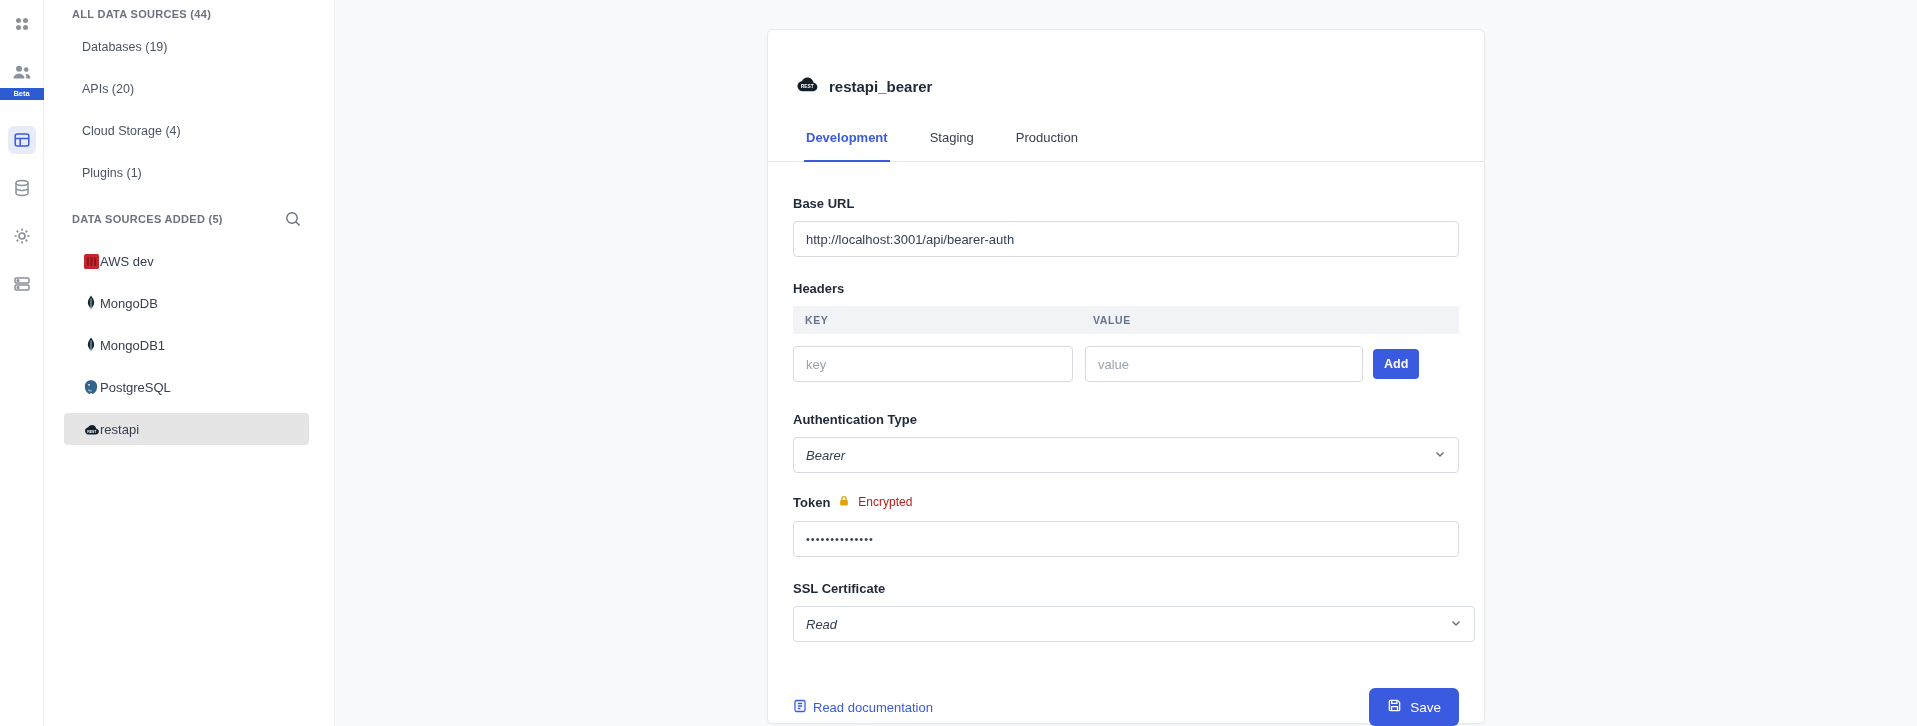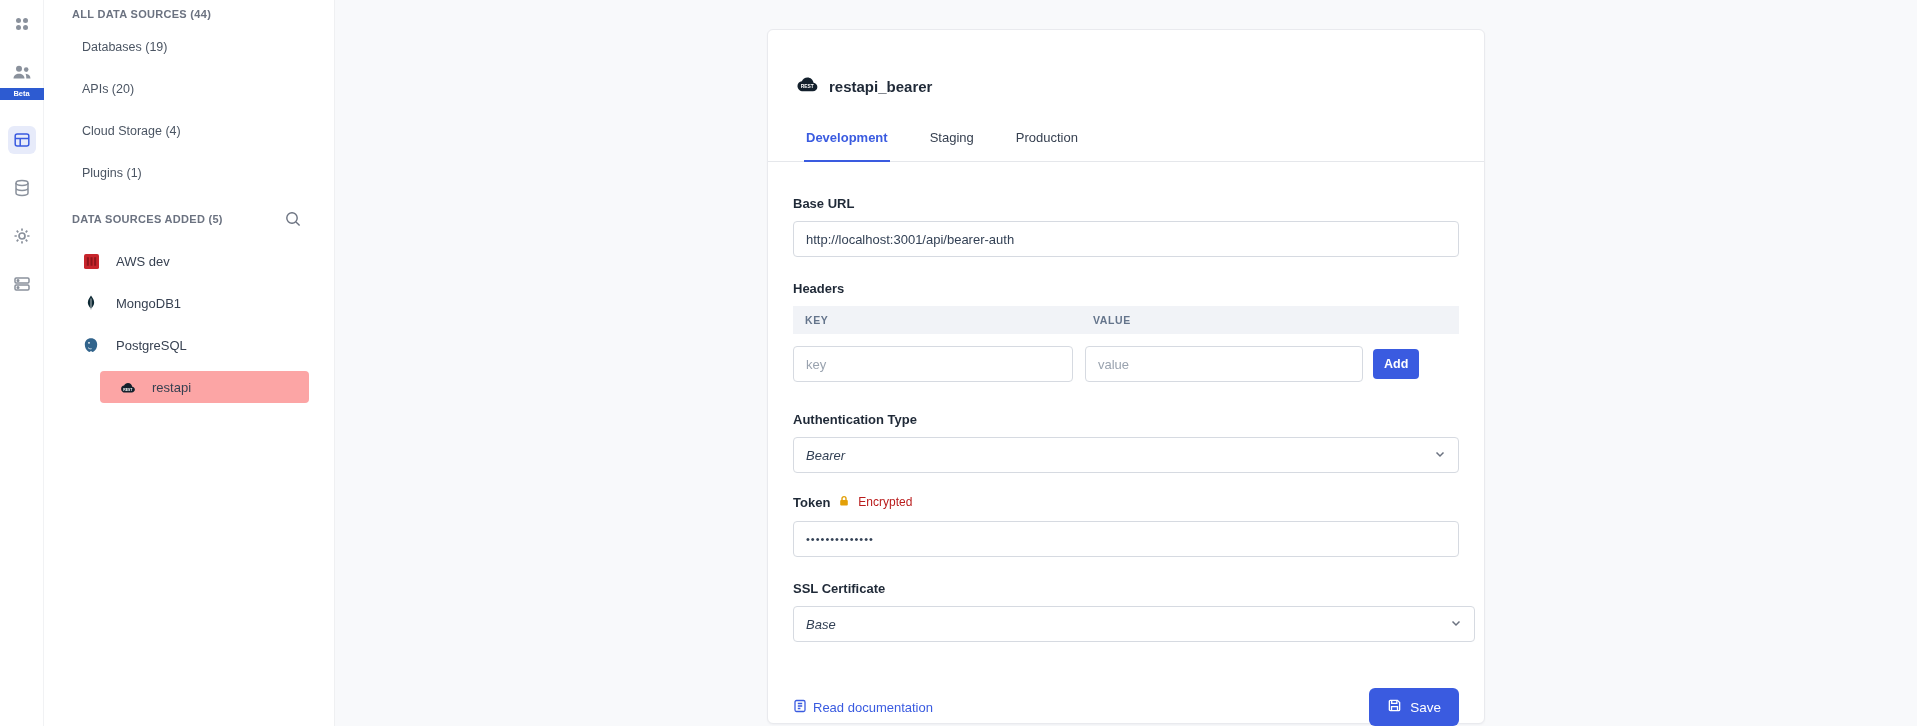--- a/index.html
+++ b/index.html
@@ -23,22 +23,22 @@
                font-size:11px; font-weight:700; color:#6B7280; letter-spacing:.3px; }
   .sb-cat { height:42px; display:flex; align-items:center; padding-left:38px;
             font-size:12.5px; color:#4B5563; cursor:pointer; }
   .sb-added-header { height:42px; display:flex; align-items:center; justify-content:space-between;
                      padding:0 28px; margin-top:4px; }
   .sb-added-header .sb-header-text { font-size:11px; font-weight:700; color:#6B7280; letter-spacing:.3px; }
   .search-btn { width:26px; height:26px; border-radius:50%; display:flex; align-items:center;
                 justify-content:center; cursor:pointer; }
   .added-row { height:42px; padding:5px 25px 5px 20px; cursor:pointer; }
   .added-row-inner { height:32px; border-radius:4px; display:flex; align-items:center;
-                     gap:16px; padding-left:18px; }
-  .added-row.selected .added-row-inner { background:#fca5a5;margin-left:36px; }
+                     gap:0; padding-left:18px; }
+  .added-row.selected .added-row-inner { background:#e5e5e5; }
   .added-label { font-size:13px; color:#374151; }
   .src-icon { width:18px; height:16px; display:flex; align-items:center; justify-content:center; }
 
   
   .main { flex:1; background:#F8F9FB; }
   .card { width:718px; height:695px; margin:29px auto 0; background:#fff;
           border:1px solid #E9EAEE; border-radius:6px; box-shadow:0 1px 2px rgba(16,24,40,.04);
           padding:16px 25px; }
   .card-head { display:flex; align-items:center; gap:10px; padding-top:26px; height:54px; }
   .card-title { font-size:15px; font-weight:700; color:#1F2937; }
@@ -158,20 +158,31 @@
         <span class="src-icon">
           <svg width="15" height="15" viewBox="0 0 16 16">
             <rect width="16" height="16" rx="2" fill="#C7252C"></rect>
             <path d="M3 3.5h2.2v9H3zM6.9 3.5h2.2v9H6.9zM10.8 3.5H13v9h-2.2z" fill="#8F161C"></path>
           </svg>
         </span>
         <span class="added-label">AWS dev</span>
       </div>
     </div>
 
+    <div class="added-row">
+      <div class="added-row-inner">
+        <span class="src-icon">
+          <svg width="12" height="16" viewBox="0 0 12 16">
+            <path d="M6 .5c2.6 3.4 3.6 6 3 8.6-.5 2-1.8 3.3-2.6 4.2L6 15l-.4-1.7C4.8 12.4 3.5 11.1 3 9.1 2.4 6.5 3.4 3.9 6 .5z" fill="#0E2A35"></path>
+            <path d="M6 3.5v11" stroke="#fff" stroke-width=".7"></path>
+          </svg>
+        </span>
+        <span class="added-label">MongoDB</span>
+      </div>
+    </div>
 
     <div class="added-row">
       <div class="added-row-inner">
         <span class="src-icon">
           <svg width="12" height="16" viewBox="0 0 12 16">
             <path d="M6 .5c2.6 3.4 3.6 6 3 8.6-.5 2-1.8 3.3-2.6 4.2L6 15l-.4-1.7C4.8 12.4 3.5 11.1 3 9.1 2.4 6.5 3.4 3.9 6 .5z" fill="#0E2A35"></path>
             <path d="M6 3.5v11" stroke="#fff" stroke-width=".7"></path>
           </svg>
         </span>
         <span class="added-label">MongoDB1</span>
@@ -263,21 +274,21 @@
             </svg>
           </span>
           <span class="encrypted-badge">Encrypted</span>
         </div>
         <input class="text-input token-input" type="text" value="••••••••••••••" style="">
       </div>
 
       <div class="sec-ssl">
         <div class="form-label">SSL Certificate</div>
         <div class="select-box ssl-select">
-          <span>Base</span>
+          <span>Read</span>
           <span>
             <svg width="12" height="12" viewBox="0 0 12 12" fill="none" stroke="#6B7280" stroke-width="1.5">
               <path d="M2.5 4.5L6 8l3.5-3.5"></path>
             </svg>
           </span>
         </div>
       </div>
 
       <div class="card-footer">
         <div class="doc-link">

